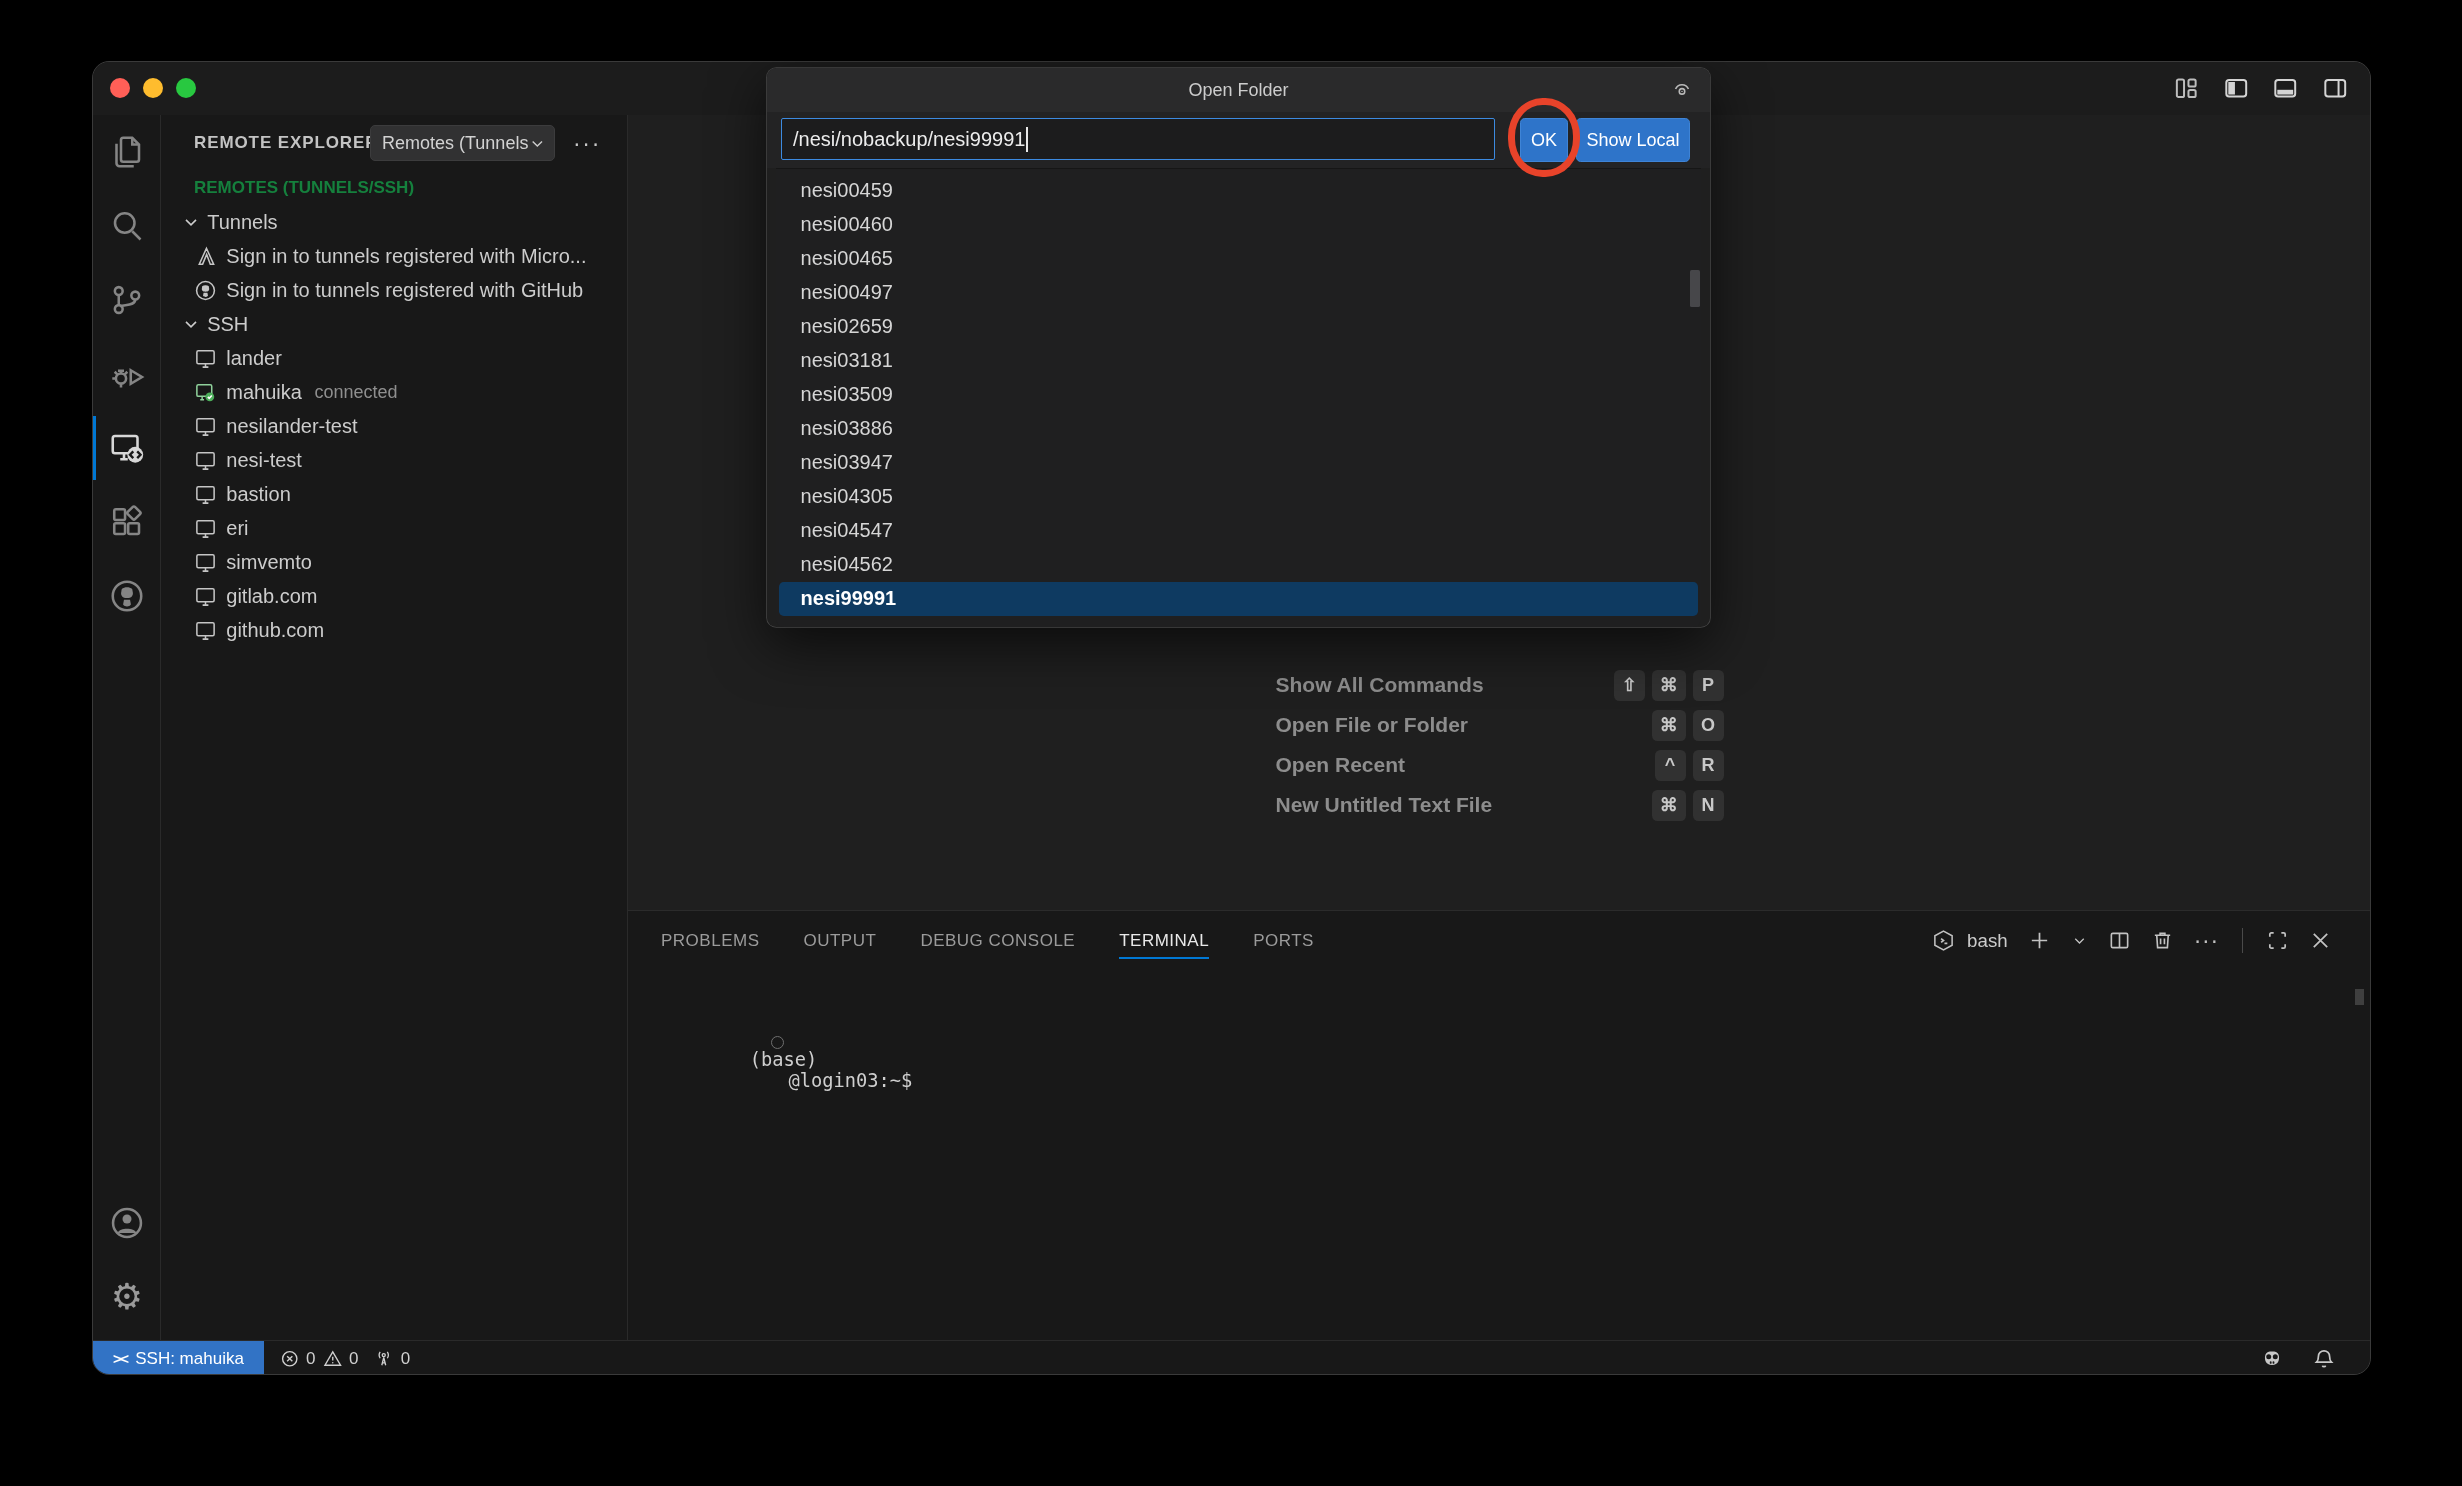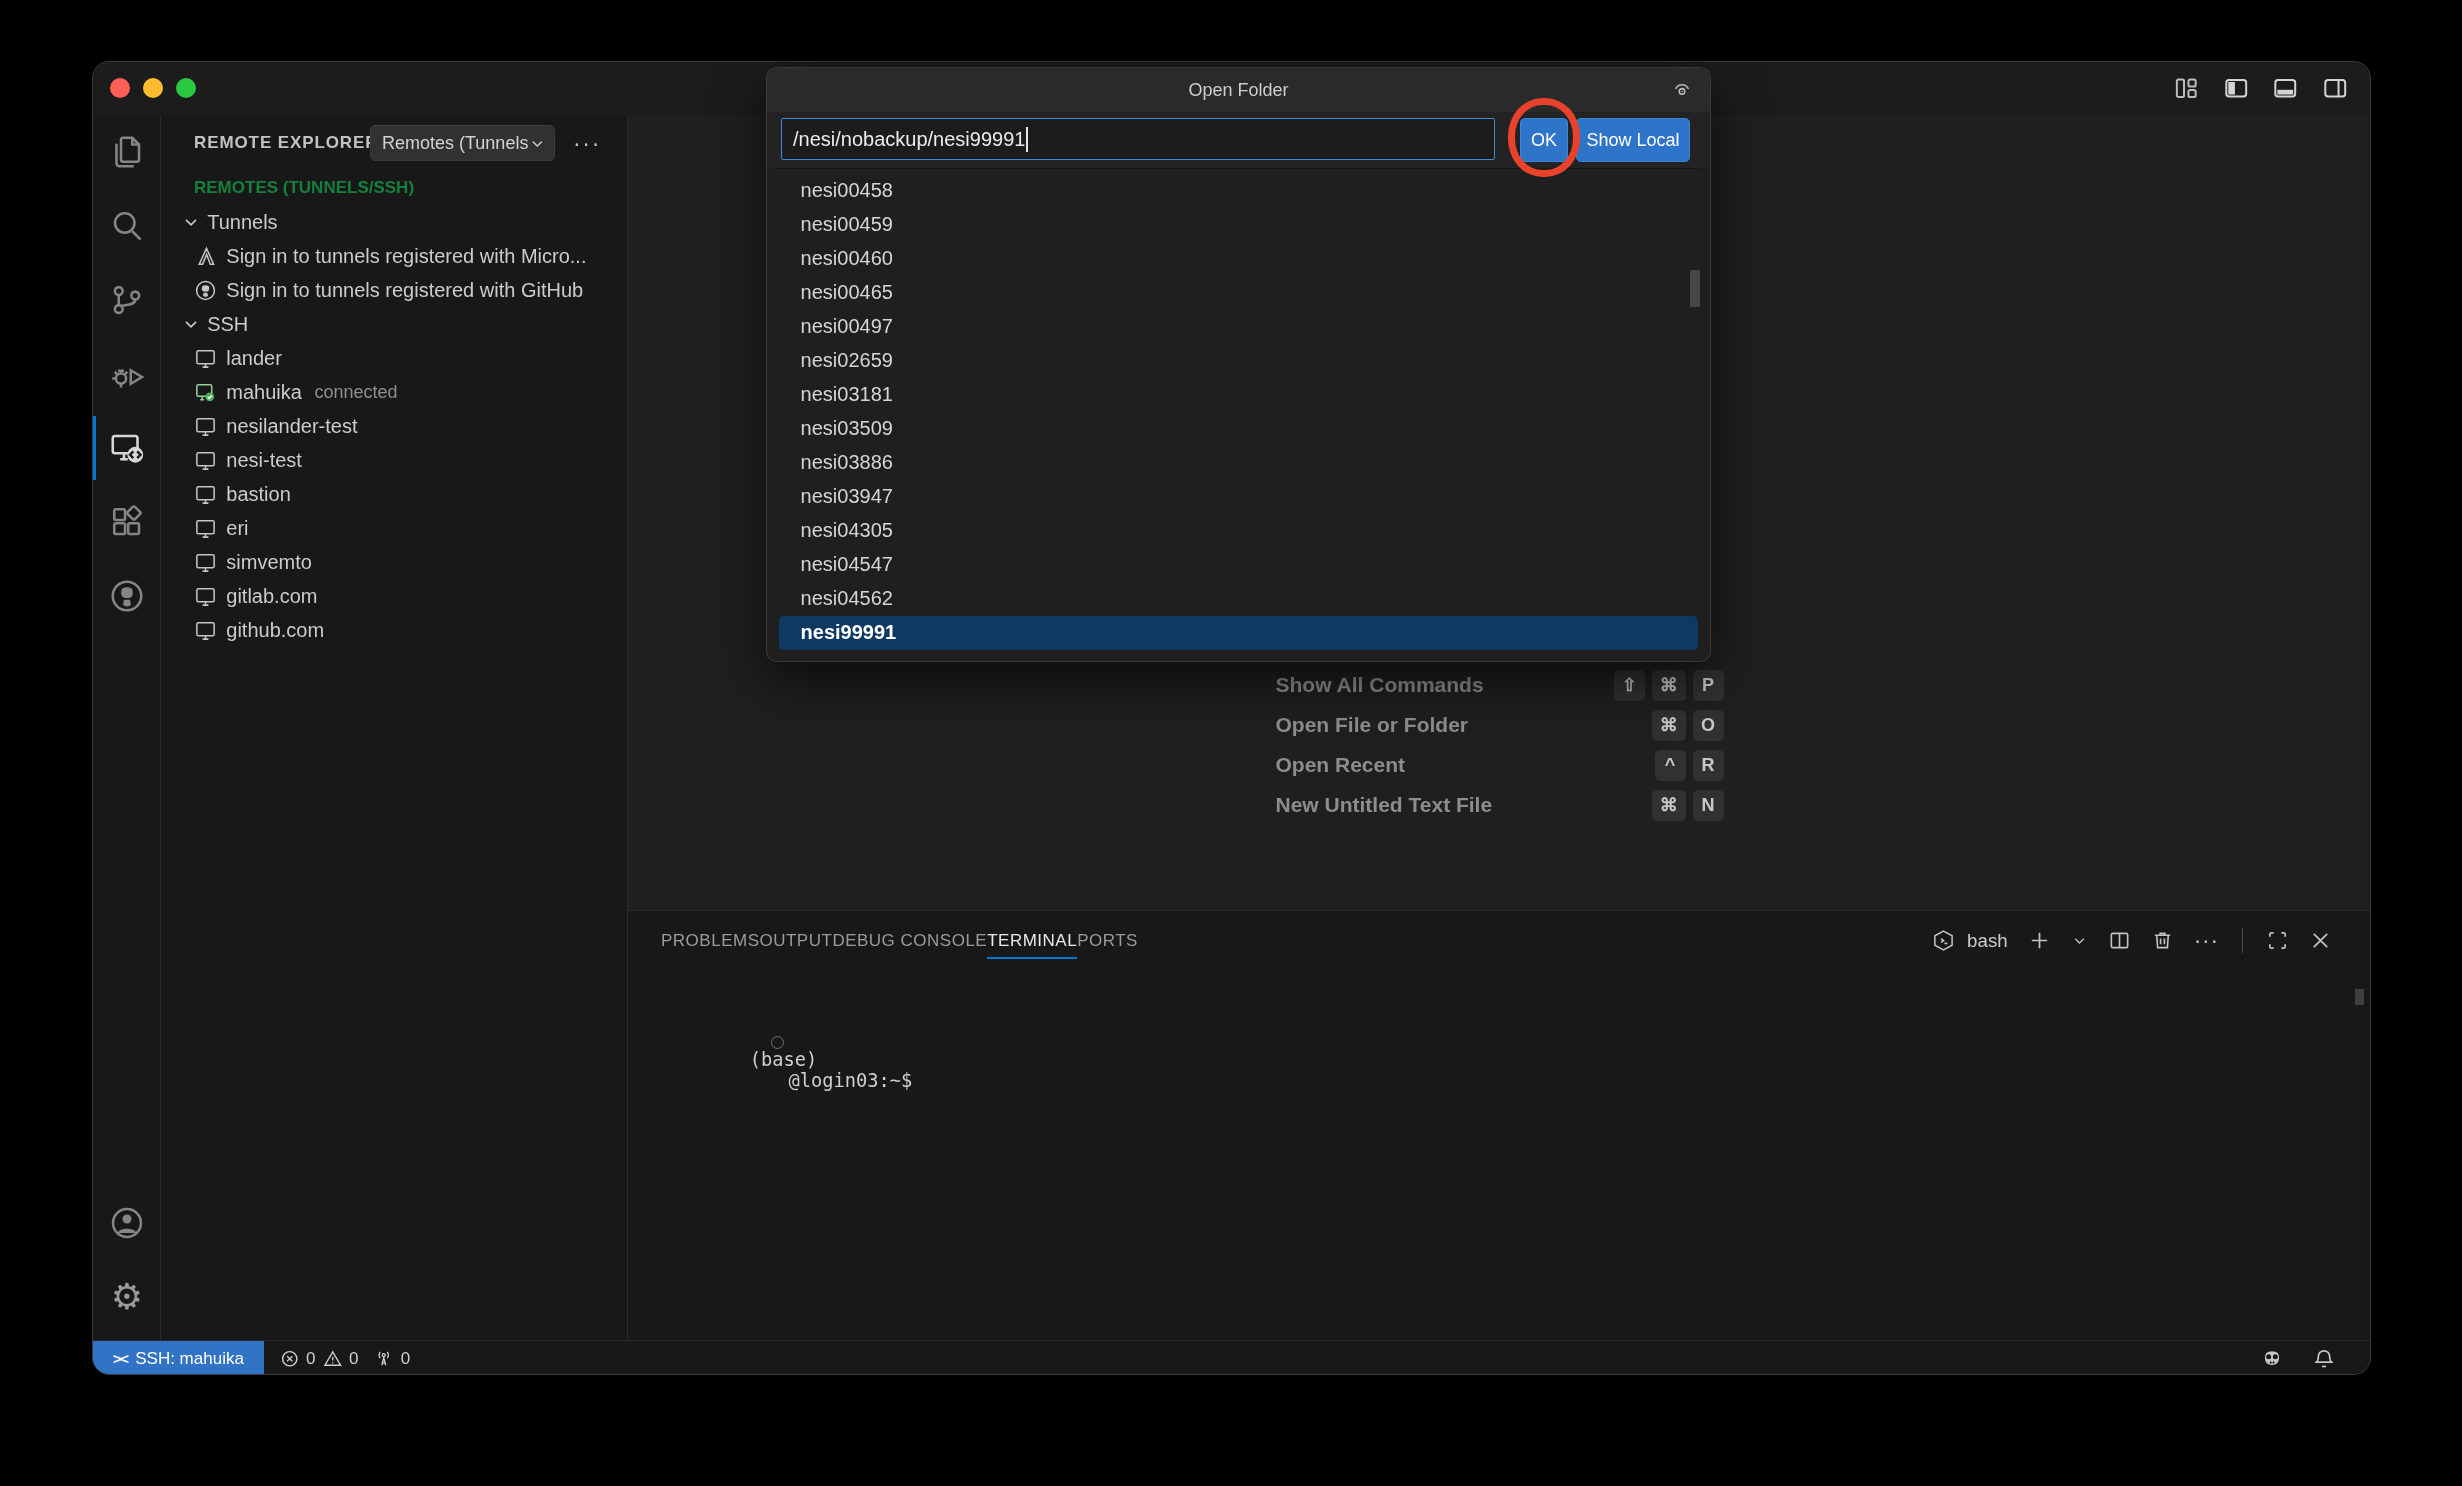--- a/index.html
+++ b/index.html
@@ -58,21 +58,21 @@
   .wm-row { height:40px; display:flex; align-items:center; justify-content:space-between; }
   .wm-label { font-size:21px; color:#8d8d8d; }
   .keys { display:flex; gap:7px; }
   .key { min-width:31px; height:31px; padding:0 7.8px; background:#313131; border-radius:5.4px;
          display:flex; align-items:center; justify-content:center; font-size:18px; color:#c8c8c8; }
 
   
   .panel { position:absolute; left:535px; top:848px; width:1743px; height:430px;
            background:#181818; border-top:0.8px solid #2b2b2b; }
   .panel-tabs { position:absolute; left:0; top:0; height:59px; display:flex; align-items:center;
-                padding-left:33px; }
+                padding-left:33px; gap:44px; }
   .ptab { position:relative; font-size:17px; letter-spacing:0.5px; color:#9b9b9b; line-height:59px; height:59px; }
   .ptab.active { color:#e9e9e9; }
   .ptab.active::after { content:""; position:absolute; left:0; right:0; bottom:11px; height:2.3px; background:#0078d4; }
   .panel-toolbar { position:absolute; right:39px; top:0; height:59px; display:flex; align-items:center; gap:20px; color:#c2c2c2; }
   .panel-toolbar svg { width:23px; height:23px; display:block; }
   .shell-chip { display:flex; align-items:center; gap:12px; font-size:18.7px; color:#cccccc; }
   .tb-sep { width:0.8px; height:25px; background:#4a4a4a; margin:0 3.1px; }
   .tb-dots { font-size:23px; line-height:23px; color:#c2c2c2; letter-spacing:0.8px; }
   .term-line { position:absolute; left:26.5px; top:125px; display:flex; align-items:center;
                font-family:"DejaVu Sans Mono", monospace; font-size:18.7px; color:#cfcfcf;flex-direction:column; }
@@ -458,21 +458,20 @@
       </span>
     </div>
     <div class="dlg-body">
       <div class="dlg-input">
         <span>/nesi/nobackup/nesi99991</span><span class="caret"></span>
       </div>
       <div class="dlg-btn btn-ok">OK</div>
       <div class="dlg-btn btn-local">Show Local</div>
     </div>
     <div class="dlg-list" id="dlg-list">
-        <div class="dd-item">nesi00458</div>
         <div class="dd-item">nesi00459</div>
         <div class="dd-item">nesi00460</div>
         <div class="dd-item">nesi00465</div>
         <div class="dd-item">nesi00497</div>
         <div class="dd-item">nesi02659</div>
         <div class="dd-item">nesi03181</div>
         <div class="dd-item">nesi03509</div>
         <div class="dd-item">nesi03886</div>
         <div class="dd-item">nesi03947</div>
         <div class="dd-item">nesi04305</div>

